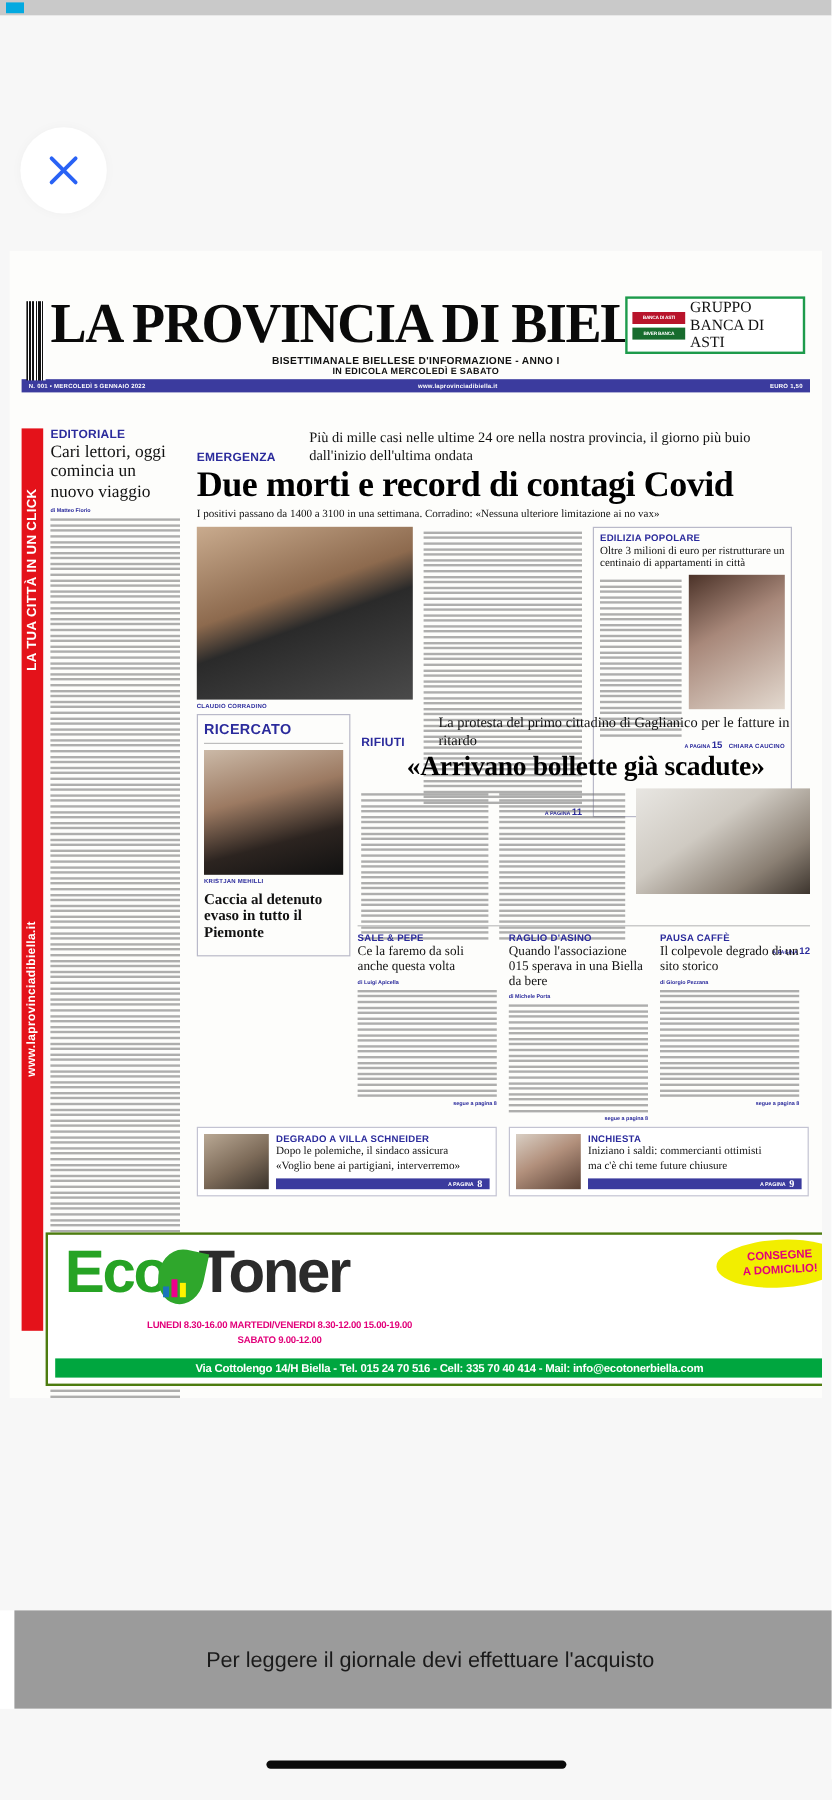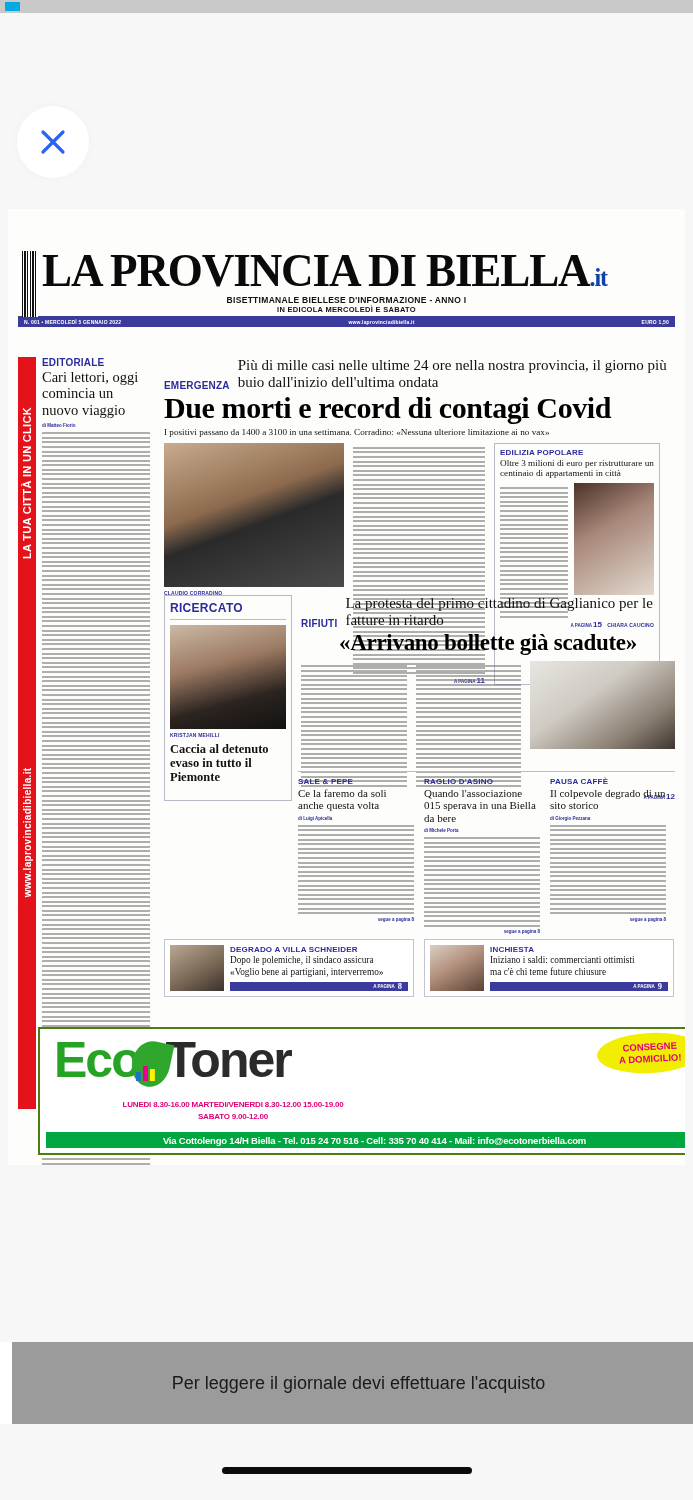--- a/index.html
+++ b/index.html
@@ -104,21 +104,21 @@
   .editorial h2 { font-family:"Liberation Serif",serif; font-weight:normal; font-size:14.5px; line-height:1.13; color:#111; margin-top:1px;}
   .byline { font-family:"Liberation Sans",sans-serif; font-weight:bold; font-size:4.5px; color:#2b2b9c; margin-top:5px; }
   .filler { margin-top:4px; }
   .filler i {
     display:block; height:2px; background:#6d6d6d; opacity:.55; margin-bottom:2.6px;
   }
 
   
   .mainstory { position:absolute; left:122px; top:0; width:511px; }
   .overline { display:flex; gap:8px; align-items:flex-end; }
-  .overline .sub { font-family:"Liberation Serif",serif; font-size:15px; color:#111; }
+  .overline .sub { font-family:"Liberation Serif",serif; font-size:12px; color:#111;margin-left:20px; }
   .big-head {
     font-family:"Liberation Serif",serif; font-weight:bold;
     font-size:30px; line-height:1.06; color:#000; letter-spacing:-.4px; margin-top:1px;
   }
   .deck { font-family:"Liberation Serif",serif; font-size:9.2px; color:#111; margin-top:3px; }
 
   .cols { display:flex; gap:9px; margin-top:6px; }
   .photo { background:#d8c8b8; position:relative; overflow:hidden; }
   .photo.p1 { width:180px; height:144px; background:linear-gradient(160deg,#c9ab8e 0%,#8d6a4e 40%,#2a2a2a 55%,#4a4a4a 100%); }
   .photo.p3 { width:80px; height:112px; background:linear-gradient(150deg,#4b3228 0%,#a8887a 40%,#e3d9cf 100%); }
@@ -247,20 +247,30 @@
 
   <div class="paper">
 
     <div class="masthead">
       <div class="barcode"></div>
 
       <div class="mast-title">
         <span>LA PROVINCIA DI BIELLA</span><span class="dotit">.it</span>
       </div>
 
+      <div class="bankbox">
+        <div class="logos">
+          <span class="l1">BANCA DI ASTI</span>
+          <span class="l2">BIVER BANCA</span>
+        </div>
+        <div class="txt">
+          <div>GRUPPO</div>
+          <div>BANCA DI ASTI</div>
+        </div>
+      </div>
 
       <div class="submast">
         <div>BISETTIMANALE BIELLESE D'INFORMAZIONE - ANNO I</div>
         <div class="l2">IN EDICOLA MERCOLEDÌ E SABATO</div>
       </div>
     </div>
 
     <div class="infobar">
       <span>N. 001 • MERCOLEDÌ 5 GENNAIO 2022</span>
       <span>www.laprovinciadibiella.it</span>

